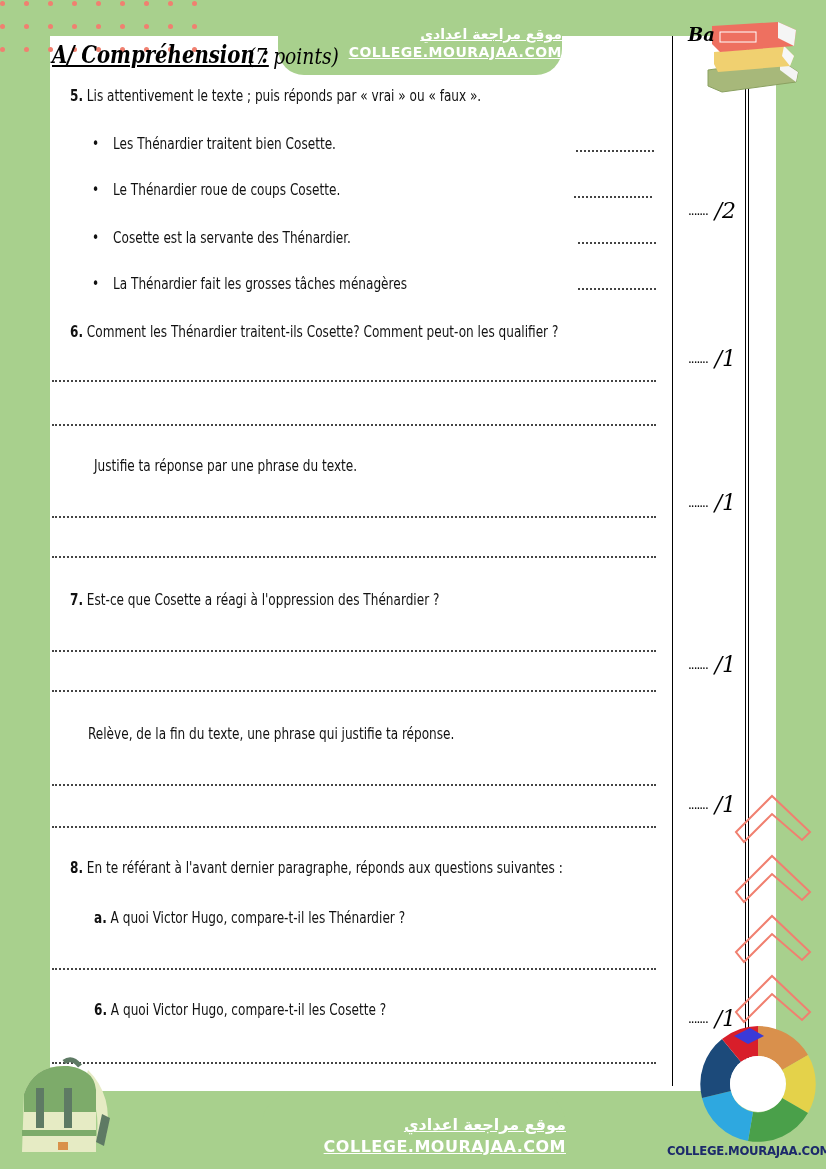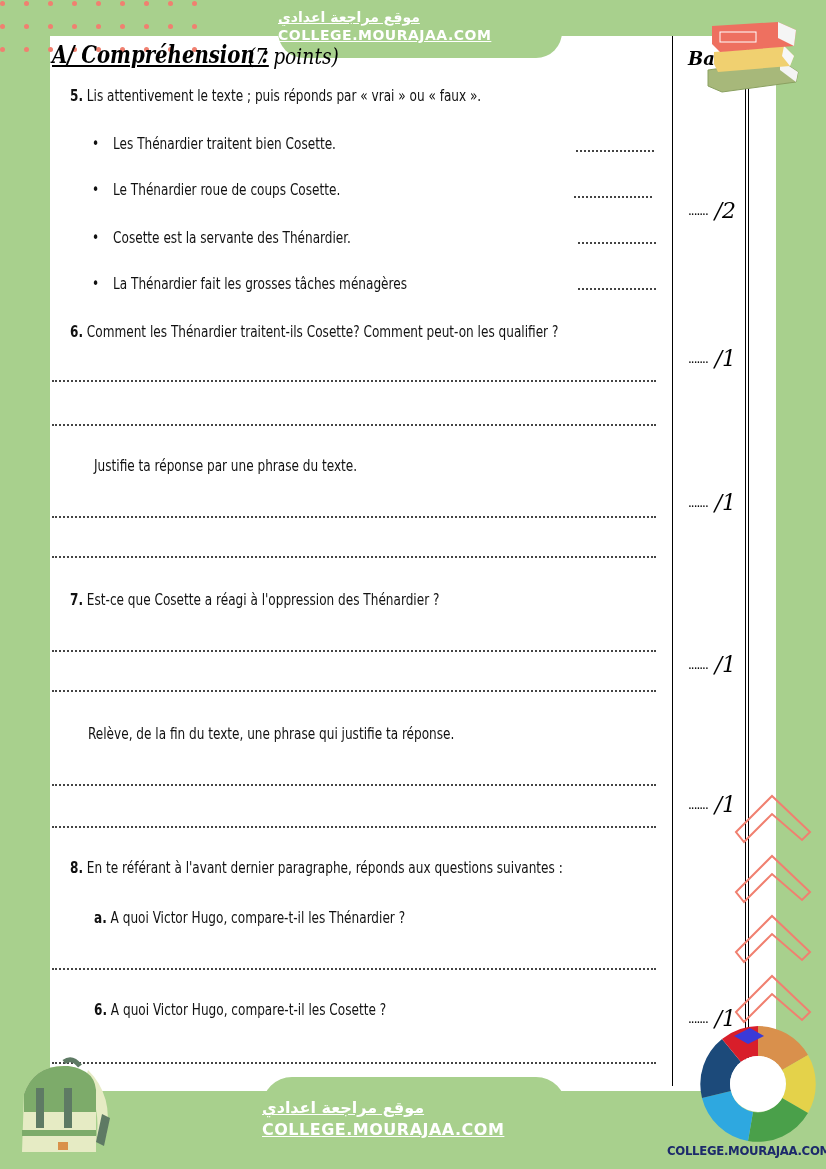--- a/index.html
+++ b/index.html
@@ -10,22 +10,22 @@
     }
     .page {
       position:absolute; left:50px; top:36px; width:726px; height:1055px;
       background:#ffffff;
     }
     .col-line { position:absolute; top:36px; width:1px; background:#000; }
     .dots-top { position:absolute; left:0; top:0; width:200px; height:52px; }
     .dot { position:absolute; width:5px; height:5px; border-radius:50%; background:#f08070; }
 
     .banner {
-      position:absolute; background:#a8d08d; color:#fff; text-align:left;
-      font-family:"DejaVu Sans", sans-serif; font-weight:bold;
+      position:absolute; background:#a8d08d; color:#fff; text-align:right;
+      font-family:"DejaVu Sans", sans-serif; font-weight:bold;margin-top:17px;
     }
     .banner .ar { display:block; text-decoration:underline; }
     .banner .en { display:block; text-decoration:underline; letter-spacing:0.5px; }
     .banner-top { left:278px; top:0; width:284px; height:58px; border-radius:0 0 26px 26px; }
     .banner-top .ar { font-size:14px; padding-top:8px; line-height:18px; }
     .banner-top .en { font-size:14px; line-height:18px; }
     .banner-bottom { left:262px; top:1077px; width:304px; height:92px; border-radius:30px 30px 0 0; }
     .banner-bottom .ar { font-size:16px; padding-top:20px; line-height:22px; }
     .banner-bottom .en { font-size:16px; line-height:22px; }
 
@@ -46,21 +46,21 @@
       position:absolute; left:52px; width:604px; height:0;
       border-bottom:2px dotted #444;
     }
     .short-dots { position:absolute; width:78px; height:0; border-bottom:2px dotted #444; }
     .score {
       position:absolute; left:688px; font-family:"DejaVu Serif", serif; font-style:italic;
       font-size:22px; color:#000; white-space:nowrap;
     }
     .score .dd { font-size:12px; letter-spacing:-1px; font-style:normal; vertical-align:3px; }
     .bareme {
-      position:absolute; left:688px; top:48px; font-family:"DejaVu Serif", serif;
+      position:absolute; left:688px; top:24px; font-family:"DejaVu Serif", serif;
       font-style:italic; font-weight:bold; font-size:18px; color:#000;
     }
     .chevrons { position:absolute; left:732px; top:792px; }
     .logo-text {
       position:absolute; left:667px; top:1143px; font-family:"DejaVu Sans Condensed","DejaVu Sans", sans-serif;
       font-weight:bold; font-size:13px; color:#1c2a6b; letter-spacing:-0.3px;
     }
   </style>
 </head>
 <body>

